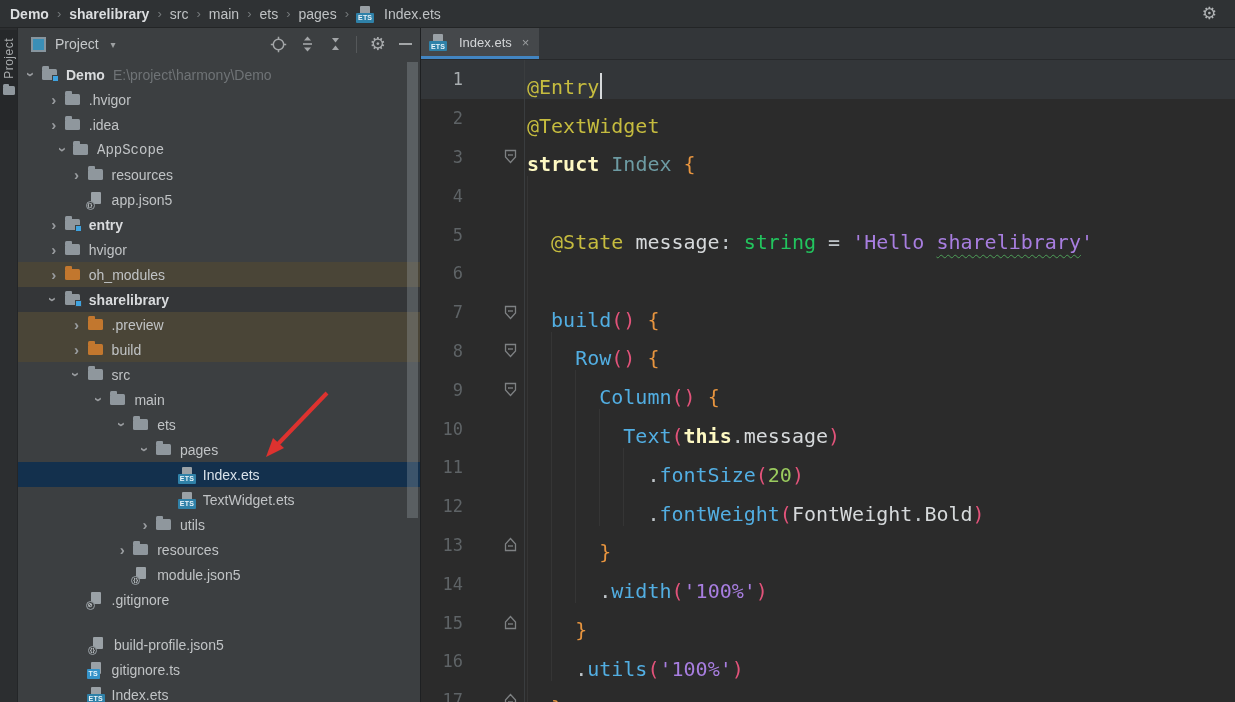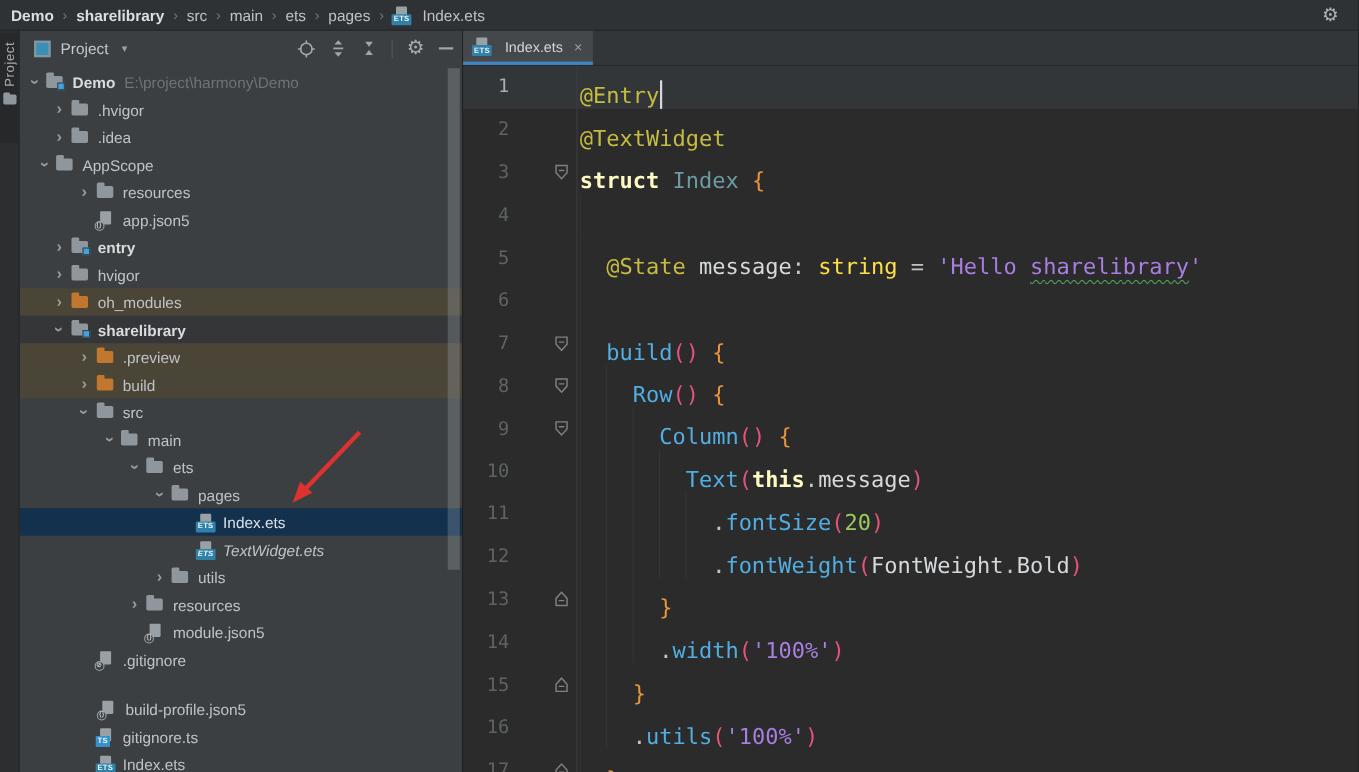--- a/index.html
+++ b/index.html
@@ -108,21 +108,21 @@
   .tok { flex:none; }
   .tk-ann   { color:#c6bc3f; }
   .tk-kw    { color:#fef9c3; font-weight:bold; }
   .tk-type  { color:#6d9ba3; }
   .tk-brace { color:#e8953f; }
   .tk-paren { color:#e2537a; }
   .tk-fn    { color:#52aee2; }
   .tk-plain { color:#d6d9db; }
   .tk-punct { color:#bfc5c9; }
   .tk-str   { color:#a87ee0; }
-  .tk-skw   { color:#fde047; }
+  .tk-skw   { color:#22c55e; }
   .tk-num   { color:#9acb5e; }
   .misspell { text-decoration-line:underline; text-decoration-style:wavy; text-decoration-color:#4e9e58; text-decoration-thickness:1px; text-underline-offset:5px; }
   .cursor { display:inline-block; width:2px; height:26px; background:#d6d9db; margin-left:1px; flex:none; }
 </style>
 </head>
 <body>
 
 <div class="app">
 
   <div class="topbar">
@@ -223,21 +223,21 @@
             </span>
             <span class="lbl">.hvigor</span>
           </div>
           <div class="trow" style="padding-left: 24.8px;">
             <span class="chev"><span>›</span></span>
             <span class="ti">
               <span class="fico"></span>
             </span>
             <span class="lbl">.idea</span>
           </div>
-          <div class="trow" style="padding-left: 11px;">
+          <div class="trow" style="padding-left: 33px; font-family: Liberation Mono, monospace;">
             <span class="chev open"><span>›</span></span>
             <span class="ti">
               <span class="fico"></span>
             </span>
             <span class="lbl">AppScope</span>
           </div>
           <div class="trow" style="padding-left: 47.6px;">
             <span class="chev"><span>›</span></span>
             <span class="ti">
               <span class="fico"></span>
@@ -331,21 +331,21 @@
           <div class="trow selected" style="padding-left: 138.8px;">
             <span class="chev"></span>
             <span class="ti">
               <span class="docico">
                 <span class="pg"></span>
                 <span class="badge">ETS</span>
               </span>
             </span>
             <span class="lbl">Index.ets</span>
           </div>
-          <div class="trow" style="padding-left: 138.8px; font-style: italic;">
+          <div class="trow" style="padding-left: 138.8px;">
             <span class="chev"></span>
             <span class="ti">
               <span class="docico">
                 <span class="pg"></span>
                 <span class="badge">ETS</span>
               </span>
             </span>
             <span class="lbl">TextWidget.ets</span>
           </div>
           <div class="trow" style="padding-left: 116px;">

